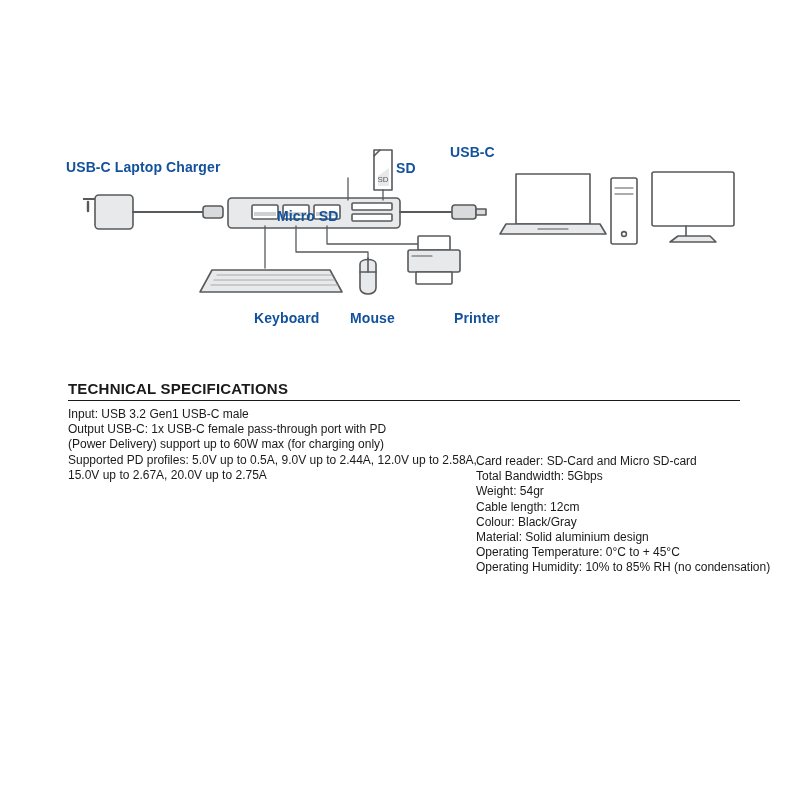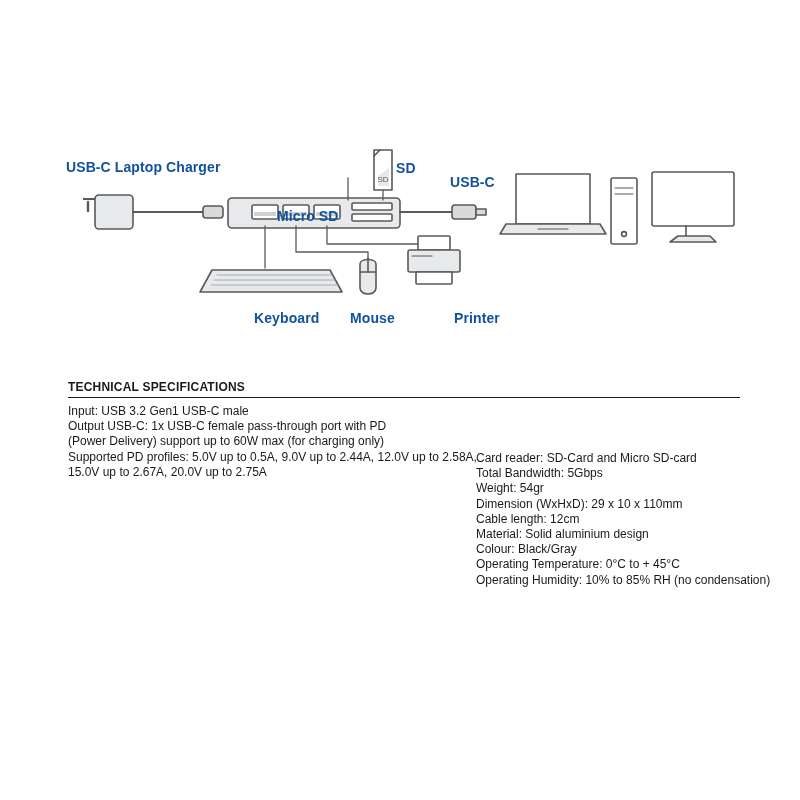--- a/index.html
+++ b/index.html
@@ -42,21 +42,21 @@
   .diagram svg { display: block; }
 
   
   .specs {
     position: absolute;
     left: 68px;
     top: 380px;
     width: 672px;
   }
   .specs-title {
-    font-size: 12px;
+    font-size: 15px;
     font-weight: bold;
     color: #1a1a1a;
     letter-spacing: 0.2px;
     padding-bottom: 3px;
   }
   .specs-rule {
     border-top: 1.6px solid #1a1a1a;
     width: 100%;
     margin-bottom: 6px;
   }
@@ -179,21 +179,21 @@
 
       </g>
     </svg>
 
     <div class="dlabel" style="left:66px; top:159px;">USB-C Laptop Charger</div>
 
     <div class="dlabel" style="left:277px; top:160px;margin-top:48px;">Micro SD</div>
 
     <div class="dlabel" style="left:396px; top:160px;">SD</div>
 
-    <div class="dlabel" style="left:450px; top:174px;">USB-C</div>
+    <div class="dlabel" style="left:450px; top:144px;">USB-C</div>
 
     <div class="dlabel" style="left:254px; top:310px;">Keyboard</div>
 
     <div class="dlabel" style="left:350px; top:310px;">Mouse</div>
 
     <div class="dlabel" style="left:418px; top:310px;margin-left:36px;">Printer</div>
   </div>
 
   <div class="specs">
     <div class="specs-title">TECHNICAL SPECIFICATIONS</div>
@@ -205,23 +205,22 @@
         <div class="spec-line">Output USB-C: 1x USB-C female pass-through port with PD</div>
         <div class="spec-line">(Power Delivery) support up to 60W max (for charging only)</div>
         <div class="spec-line">Supported PD profiles: 5.0V up to 0.5A, 9.0V up to 2.44A, 12.0V up to 2.58A,</div>
         <div class="spec-line">15.0V up to 2.67A, 20.0V up to 2.75A</div>
       </div>
 
       <div class="spec-col right">
         <div class="spec-line">Card reader: SD-Card and Micro SD-card</div>
         <div class="spec-line">Total Bandwidth: 5Gbps</div>
         <div class="spec-line">Weight: 54gr</div>
-        <div class="spec-line">Dimension (WxHxD): 29 x 10 x 110mm</div>
         <div class="spec-line">Cable length: 12cm</div>
+        <div class="spec-line">Colour: Black/Gray</div>
         <div class="spec-line">Material: Solid aluminium design</div>
-        <div class="spec-line">Colour: Black/Gray</div>
         <div class="spec-line">Operating Temperature: 0°C to + 45°C</div>
         <div class="spec-line">Operating Humidity: 10% to 85% RH (no condensation)</div>
       </div>
     </div>
   </div>
 
 </div>
 
 </body></html>

